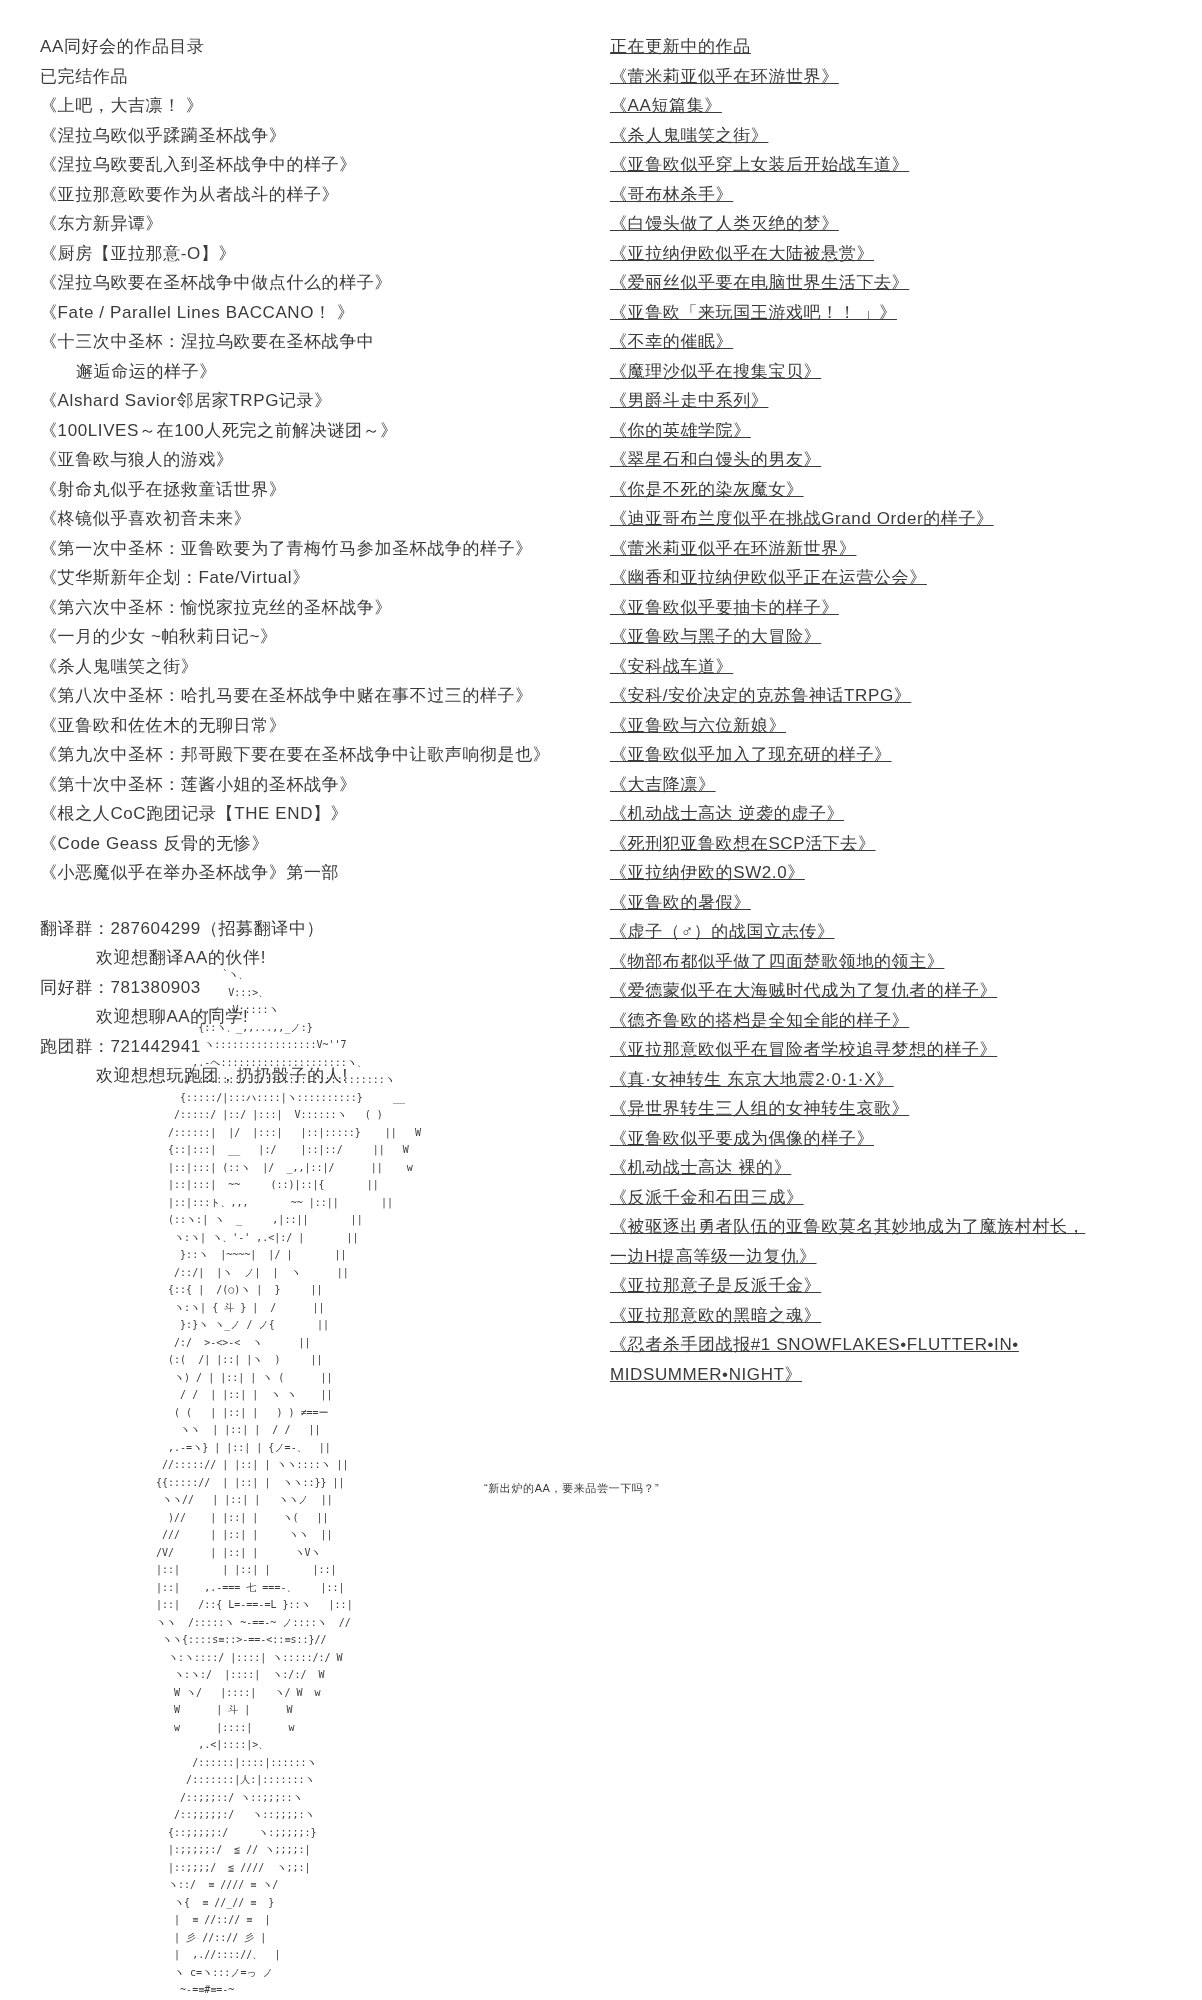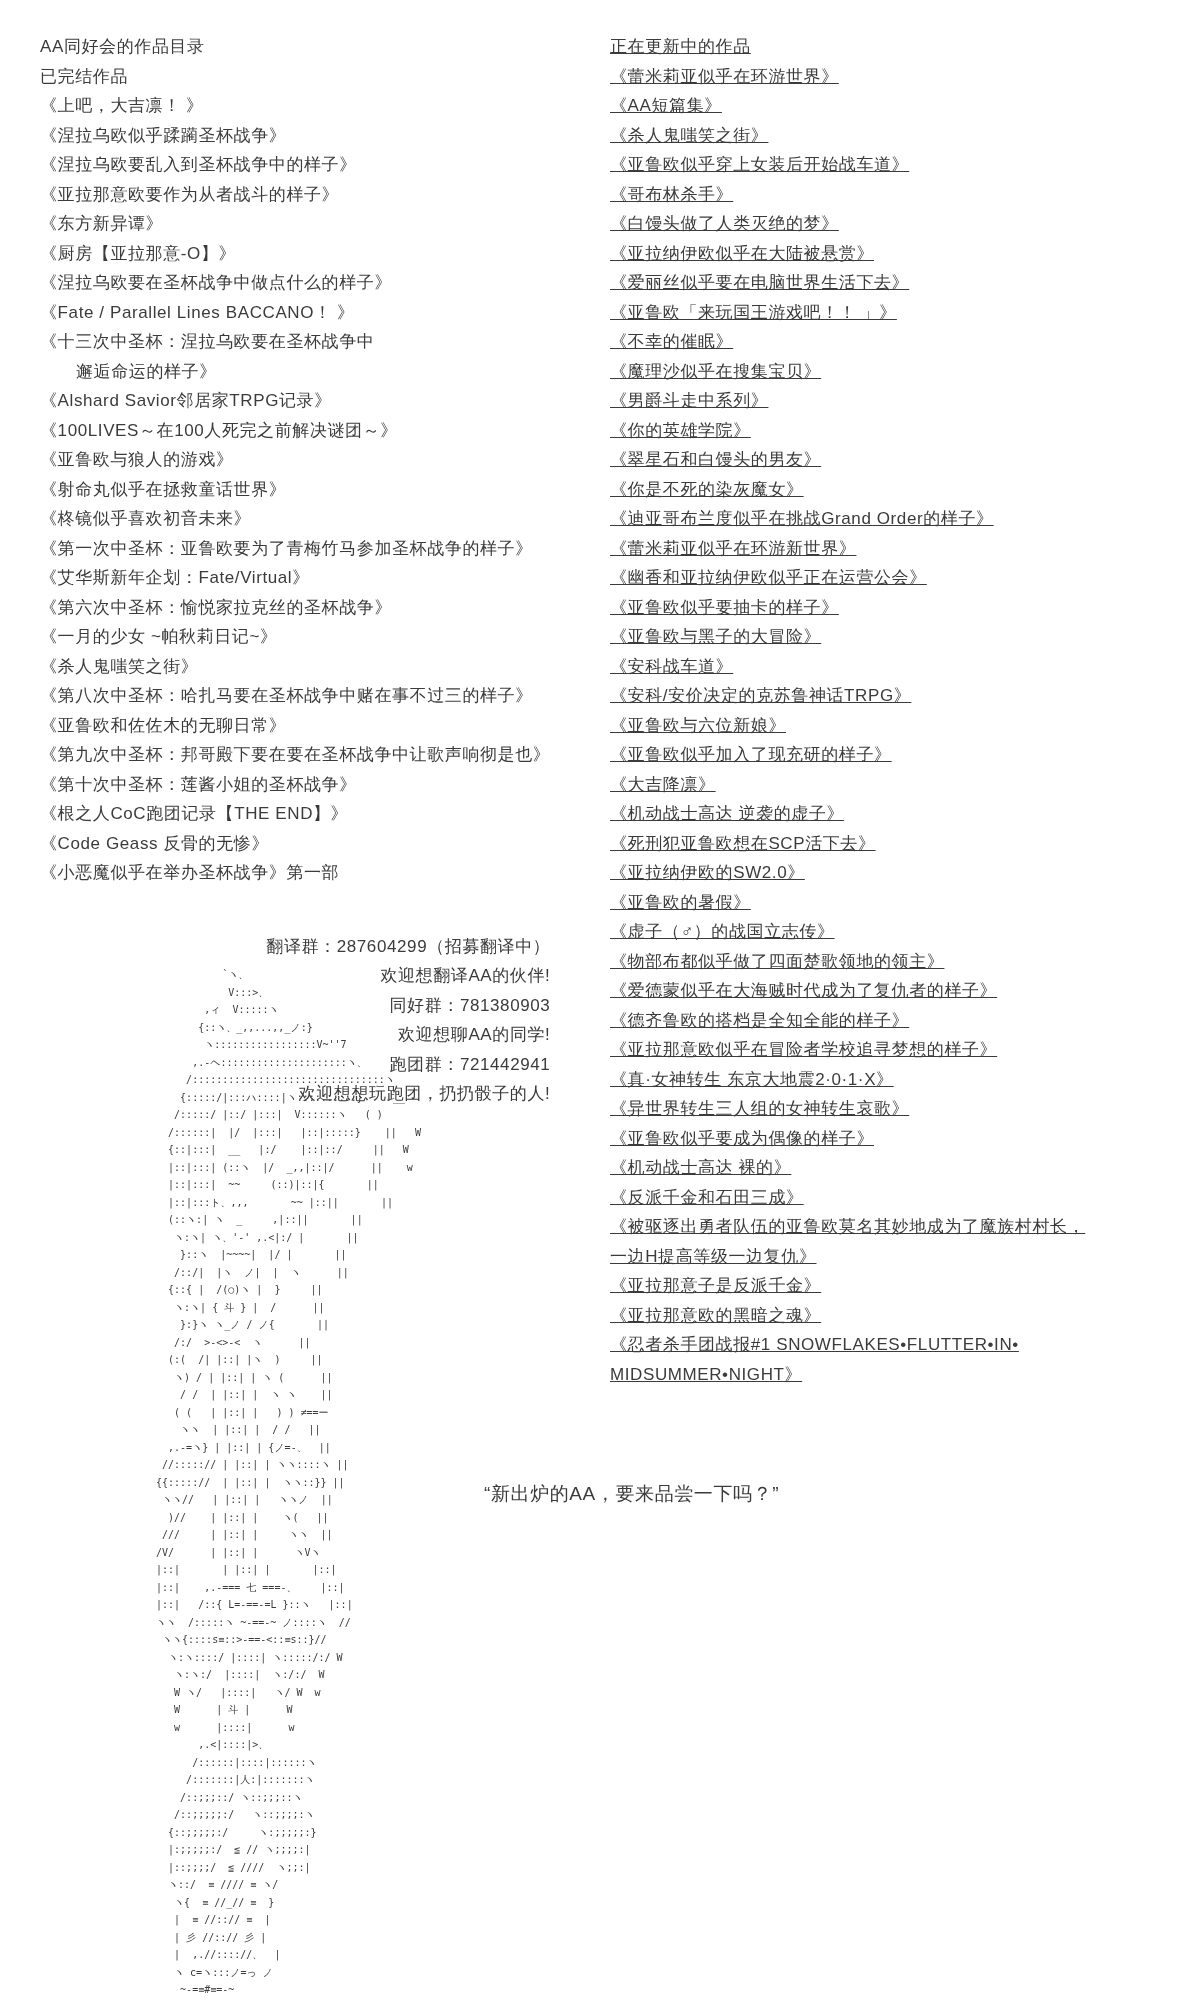--- a/index.html
+++ b/index.html
@@ -22,27 +22,27 @@
   .col-left  { left: 40px;  }
   .col-right { left: 610px; text-decoration: underline; }
   .ln {
     height: 29.5px;
     line-height: 29.5px;
     font-size: 17px;
     letter-spacing: 0.6px;
     white-space: nowrap;
   }
   .indent2 { padding-left: 36px; }
-  .groups  { margin-top: 44px; text-align: right; }
+  .groups  { margin-top: 26px; }
   .group-note { padding-left: 56px; }
   .quote {
     position: absolute;
     left: 484px;
     top: 1481px;
-    font-size: 19px;
+    font-size: 11px;
     letter-spacing: 0.6px;
     white-space: nowrap;
   }
   .aa {
     position: absolute;
     left: 150px;
     top: 956px;
     font-family: "DejaVu Sans Mono", monospace;
     font-size: 10px;
     line-height: 17.5px;

